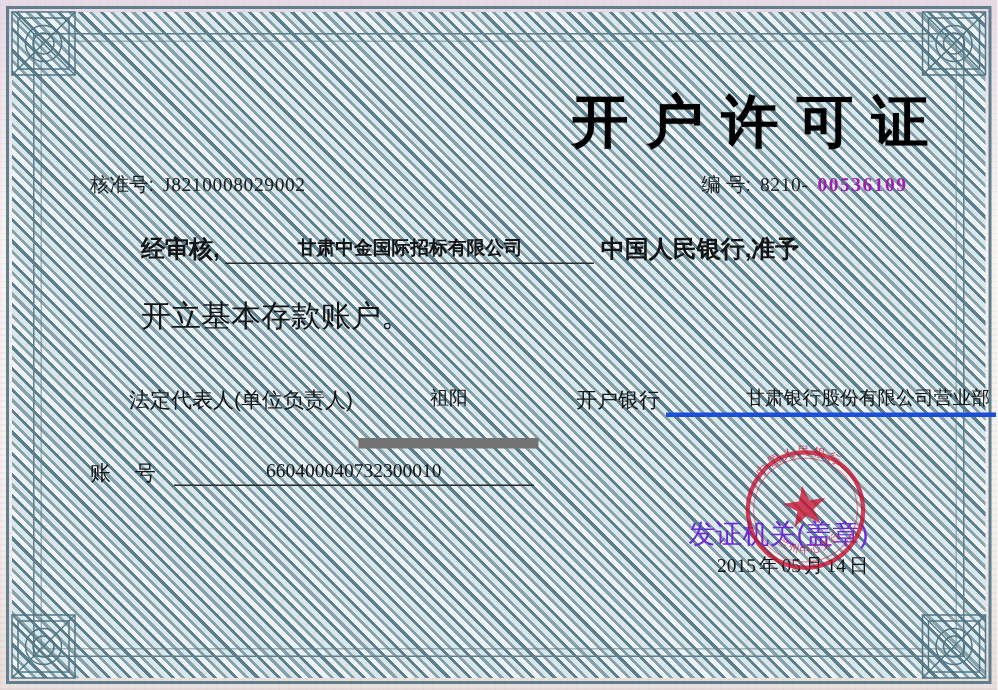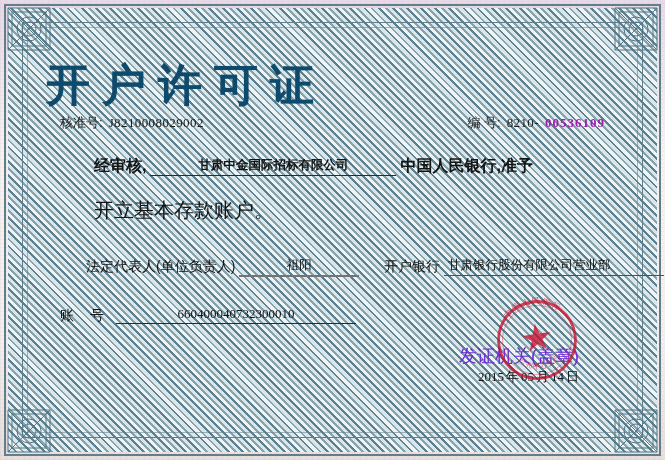--- a/index.html
+++ b/index.html
@@ -106,27 +106,27 @@
   
   .content {
     position: absolute;
     left: 34px; top: 34px; right: 34px; bottom: 34px;
   }
 
   .title {
     position: absolute;
     left: 0; right: 0;
     top: 22px;
-    text-align: left;
+    text-align: right;
     font-family: "DejaVu Serif", "Liberation Serif", serif;
-    font-size: 44px;
+    font-size: 38px;
     font-weight: bold;
     letter-spacing: 12px;
     text-indent: 12px;
-    color: #0c4a6e;
+    color: #000000;
     text-shadow: 0 0 1px rgba(0,0,0,0.35);
   }
 
   .row-ids {
     position: absolute;
     top: 80px;
     left: 26px;
     right: 26px;
     height: 20px;
     font-size: 13px;
@@ -199,32 +199,32 @@
     font-size: 14px;
     color: #141414;
     white-space: nowrap;
   }
   .rep-left { position: absolute; left: 26px; top: 0; }
   .fill-rep {
     display: inline-block;
     min-width: 112px;
     text-align: center;
     font-size: 12.5px;
-    border-bottom: 2px solid #737373;
-    padding: 0 4px 1px 4px;
+    border-bottom: 7px solid #737373;
+    padding: 0 4px 18px 4px;
     margin-left: 4px;
     vertical-align: 2px;
   }
   .rep-right { position: absolute; left: 324px; top: 0; }
   .fill-bank {
     display: inline-block;
     min-width: 212px;
-    text-align: left;
+    text-align: right;
     font-size: 12.5px;
-    border-bottom: 1px solid #1d4ed8;
+    border-bottom: 3px solid #1d4ed8;
     padding: 0 4px 1px 4px;
     margin-left: 4px;
     vertical-align: 2px;
   }
 
   .row-acct {
     position: absolute;
     top: 272px;
     left: 26px;
     font-size: 14px;

